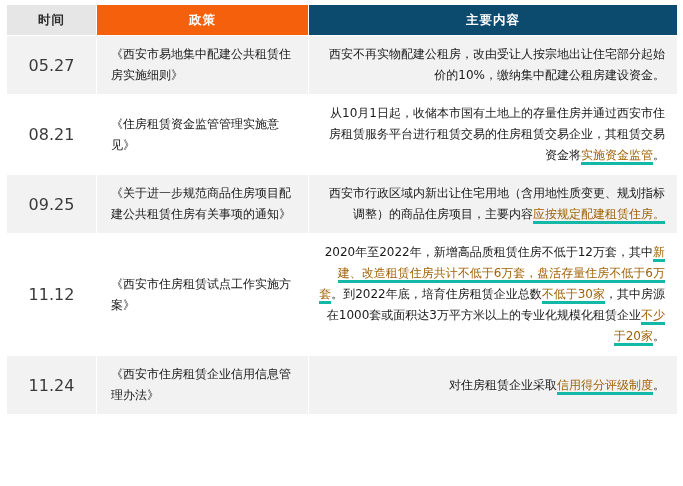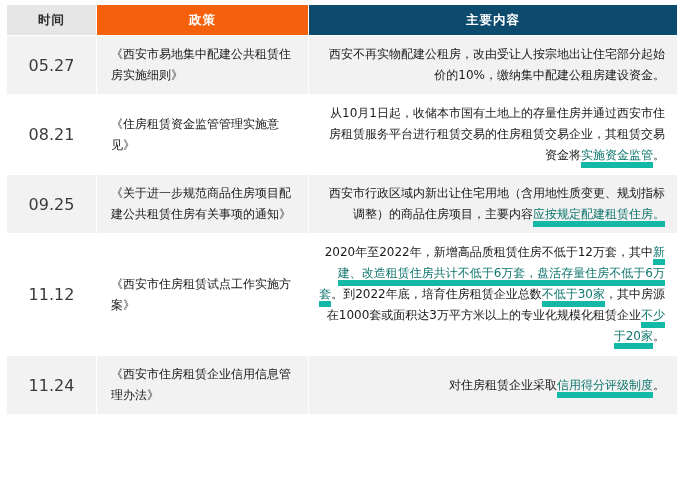--- a/index.html
+++ b/index.html
@@ -69,22 +69,22 @@
     text-align: left;
     padding: 8px 14px;
     color: #1a1a1a;
   }
   td.cell-content {
     text-align: right;
     padding: 8px 12px 8px 10px;
     color: #1a1a1a;
   }
   .hl {
-    color: #0f766e;
-    border-bottom: 6px solid #14b8a6;
+    color: #a16207;
+    border-bottom: 3px solid #14b8a6;
   }
 </style>
 </head>
 <body>
 
 <div class="table-wrap">
   <table class="policy-table">
     <colgroup>
       <col class="c-time">
       <col class="c-policy">

